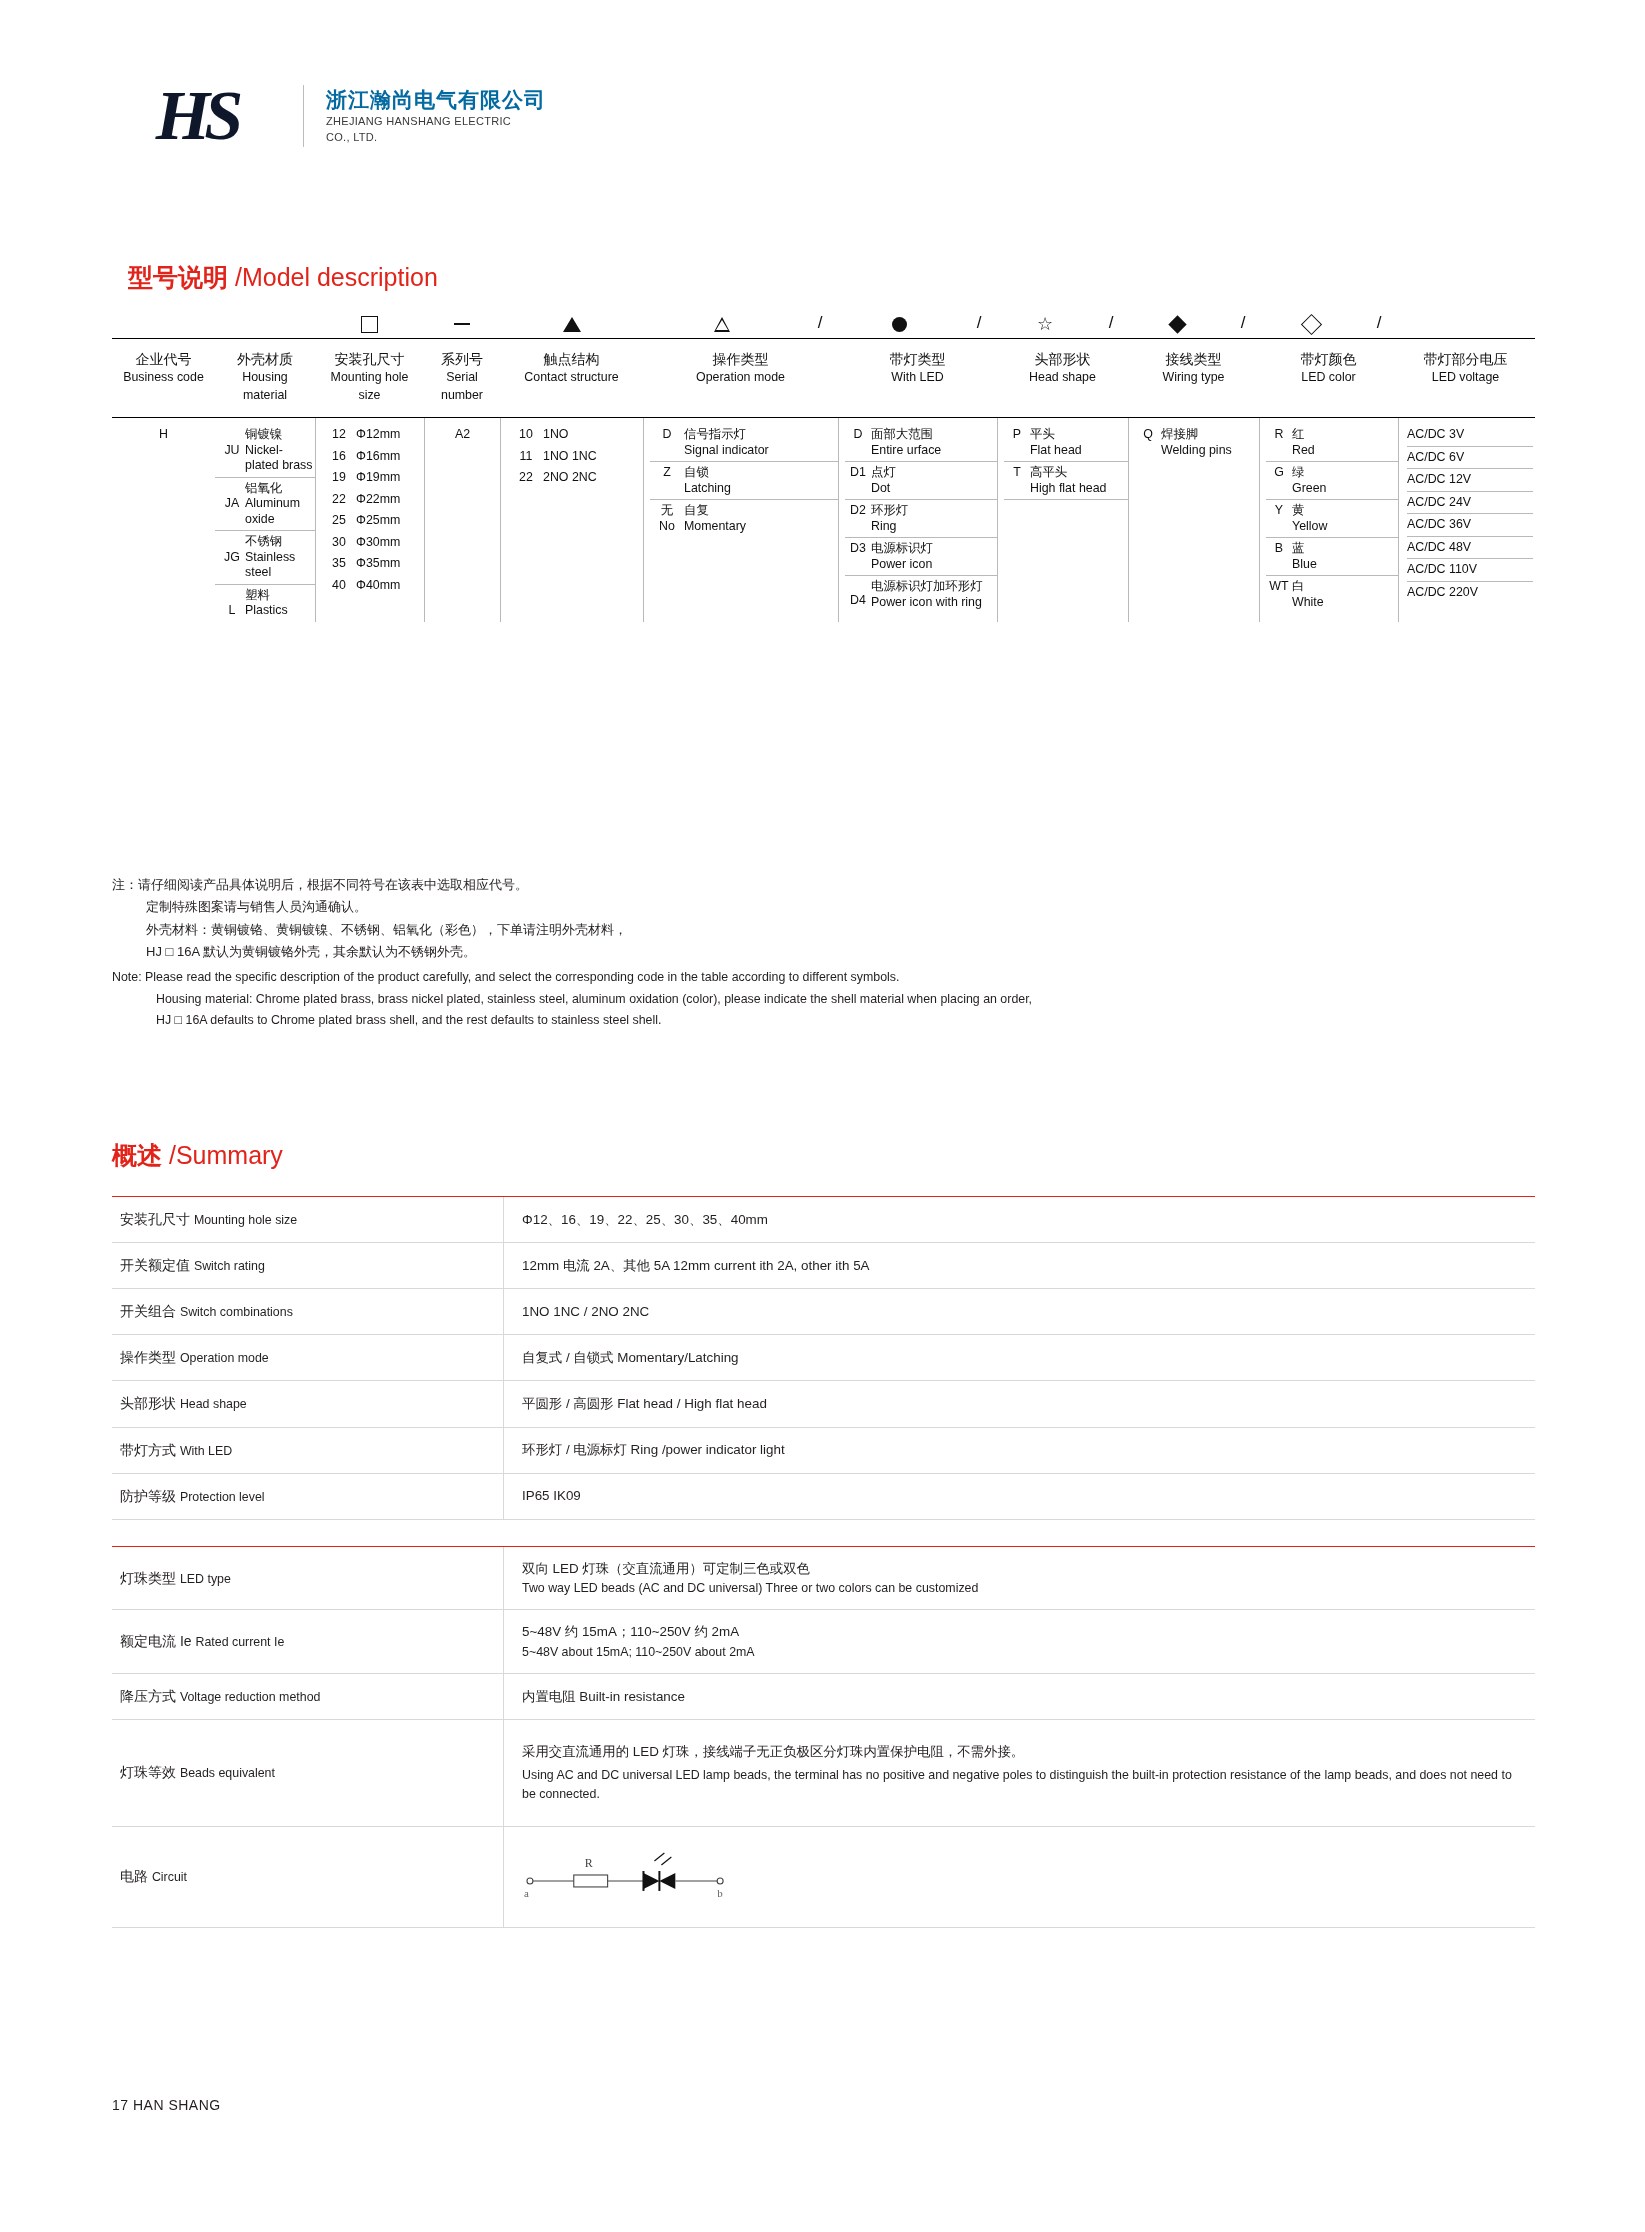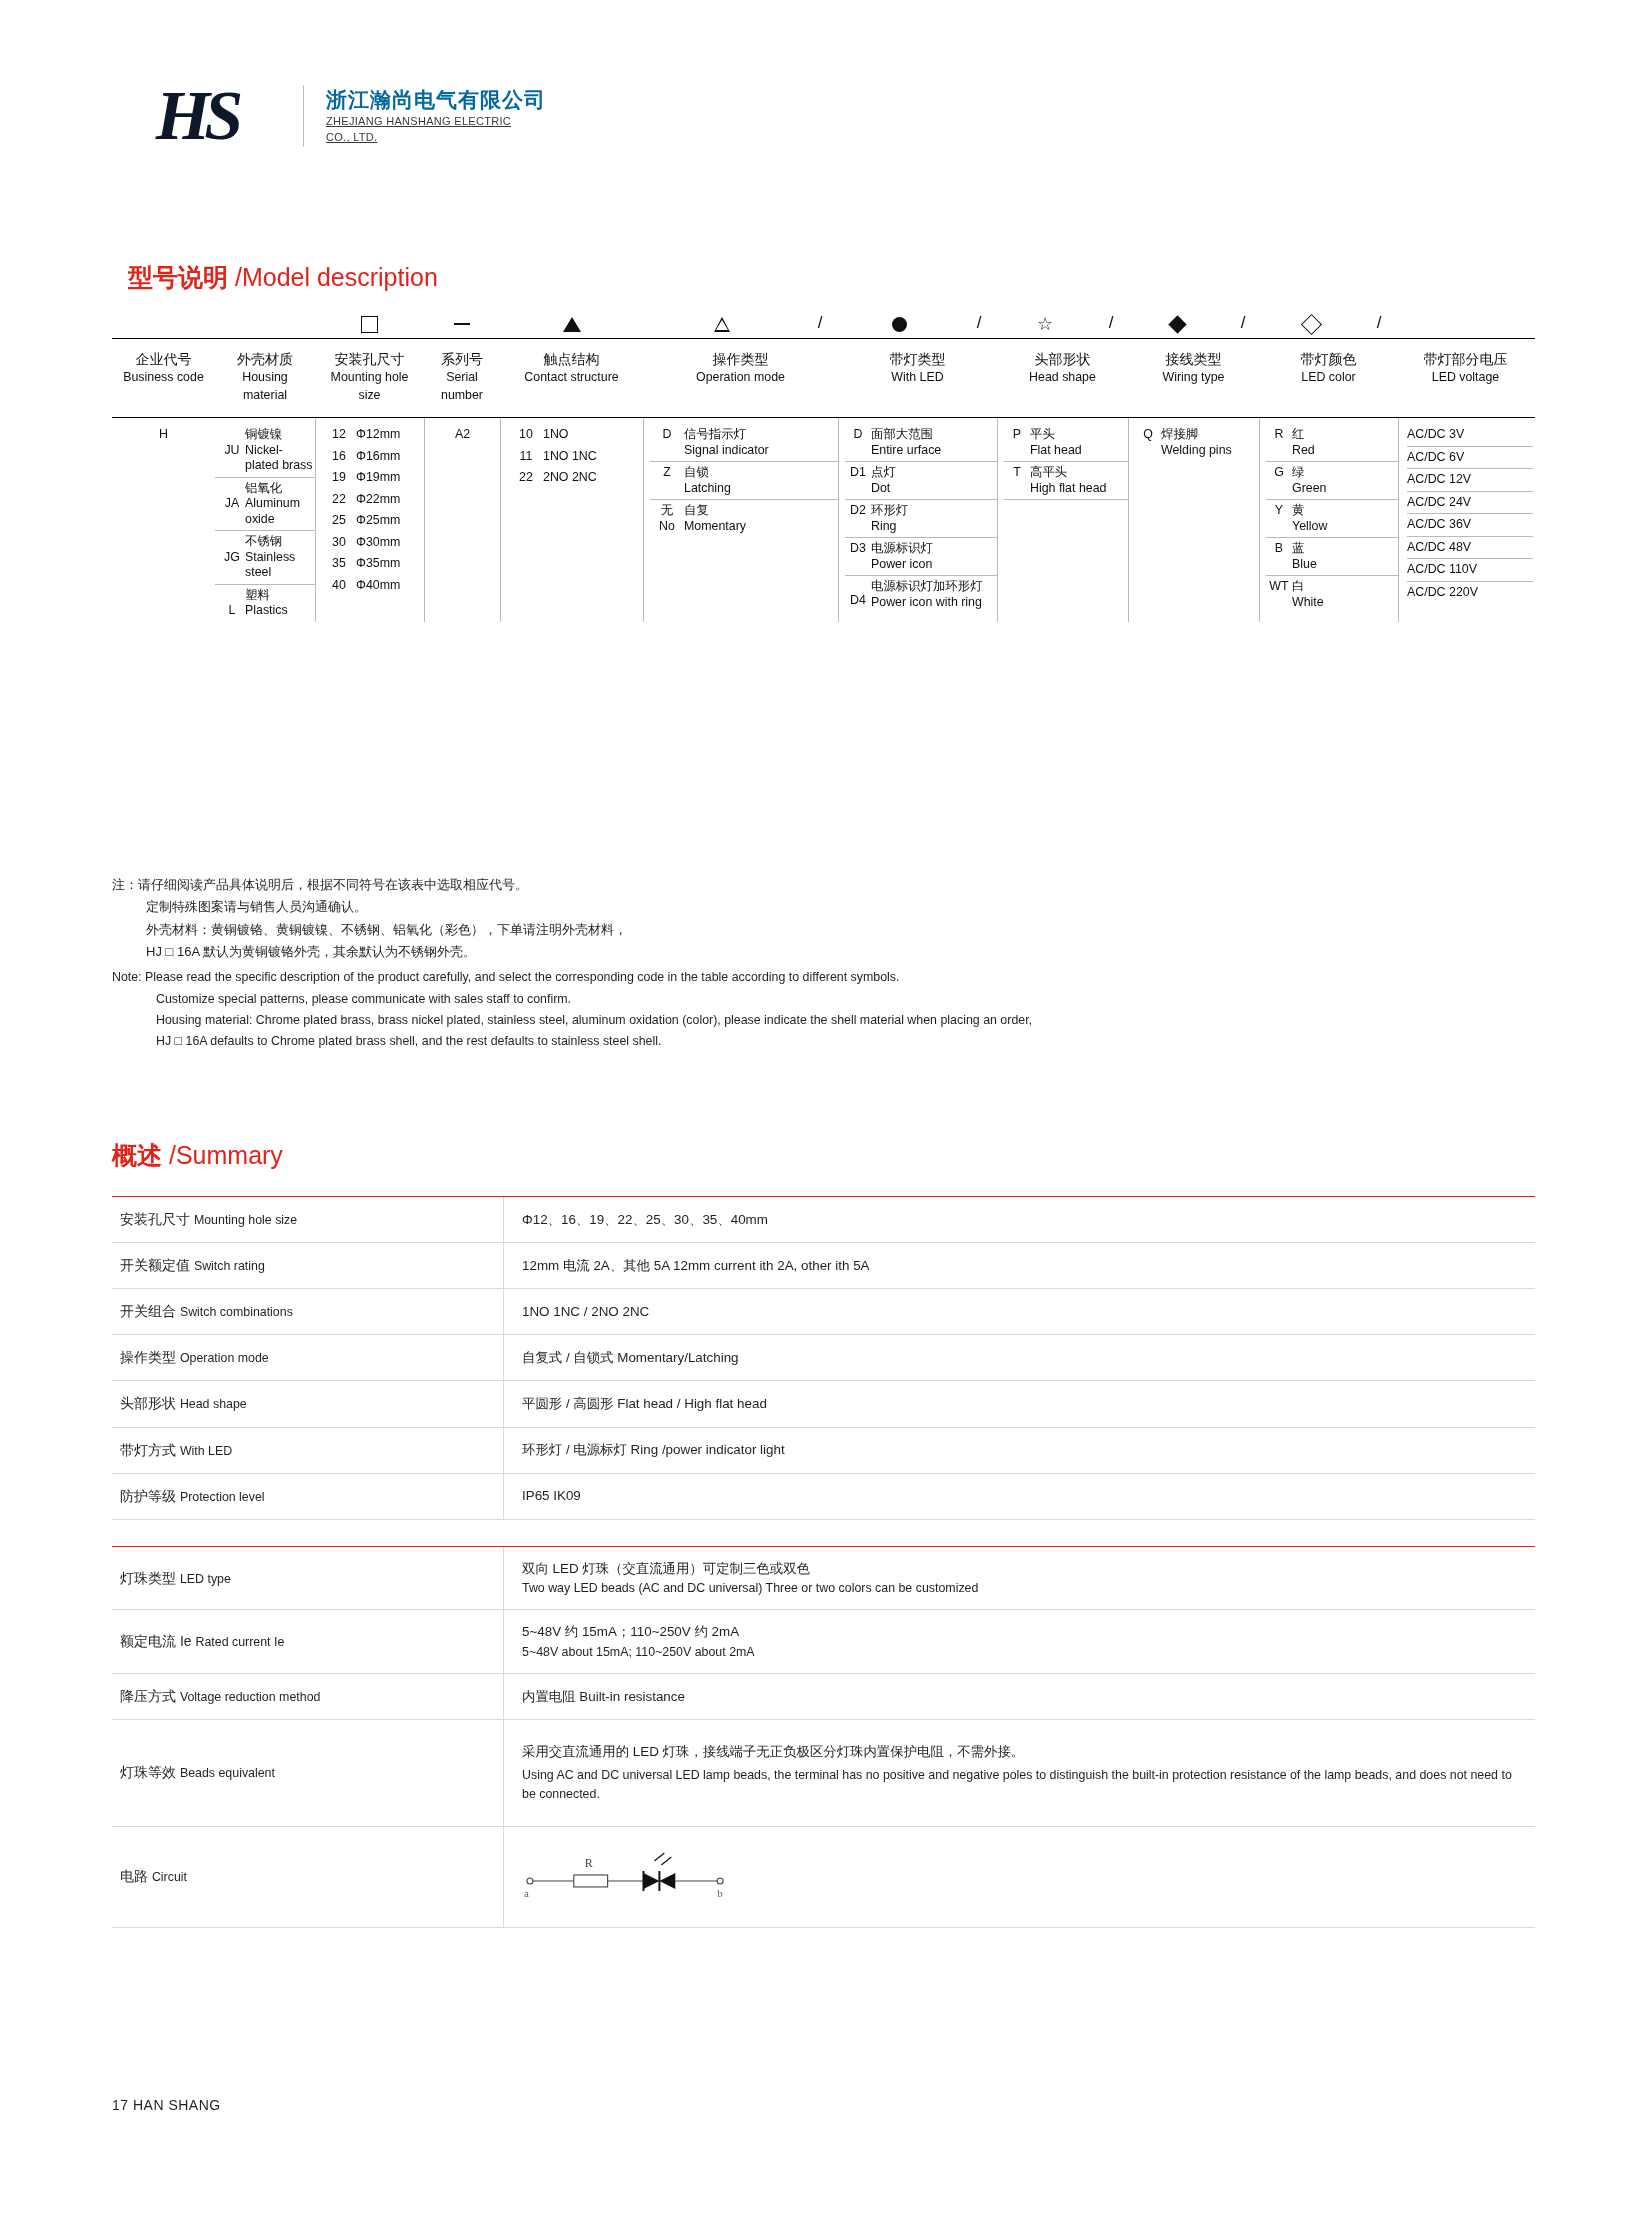--- a/index.html
+++ b/index.html
@@ -37,21 +37,21 @@
     letter-spacing:-6px;
     line-height:1;
   }
   .logo-divider{
     width:1px; height:62px; background:#bcbcbc; margin:0 22px;
   }
   .company-cn{
     font-size:21px; font-weight:bold; color:#0369a1; letter-spacing:1px;
   }
   .company-en{
-    font-size:11px; color:#3a3a3a; letter-spacing:0.3px; line-height:1.45; text-decoration:underline;
+    font-size:11px; color:#3a3a3a; letter-spacing:0.3px; line-height:1.45; 
   }
 
   
   .sec-title{
     position:absolute;
     font-size:25px;
     font-weight:bold;
     color:#e2231a;
     letter-spacing:0px;
   }
@@ -480,21 +480,20 @@
 
     </div>
   </div>
 
   <div class="notes">
     <div>注：请仔细阅读产品具体说明后，根据不同符号在该表中选取相应代号。</div>
     <div style="padding-left:34px">定制特殊图案请与销售人员沟通确认。</div>
     <div style="padding-left:34px">外壳材料：黄铜镀铬、黄铜镀镍、不锈钢、铝氧化（彩色），下单请注明外壳材料，</div>
     <div style="padding-left:34px">HJ □ 16A 默认为黄铜镀铬外壳，其余默认为不锈钢外壳。</div>
     <div class="en" style="margin-top:4px">Note: Please read the specific description of the product carefully, and select the corresponding code in the table according to different symbols.</div>
-    <div class="en" style="padding-left:44px">Customize special patterns, please communicate with sales staff to confirm.</div>
     <div class="en" style="padding-left:44px">Housing material: Chrome plated brass, brass nickel plated, stainless steel, aluminum oxidation (color), please indicate the shell material when placing an order,</div>
     <div class="en" style="padding-left:44px">HJ □ 16A defaults to Chrome plated brass shell, and the rest defaults to stainless steel shell.</div>
   </div>
 
   <div class="sec-title" style="left:112px; top:1139px;">
     <span>概述 </span><span class="en">/Summary</span>
   </div>
 
   <div class="sum-wrap">
 

